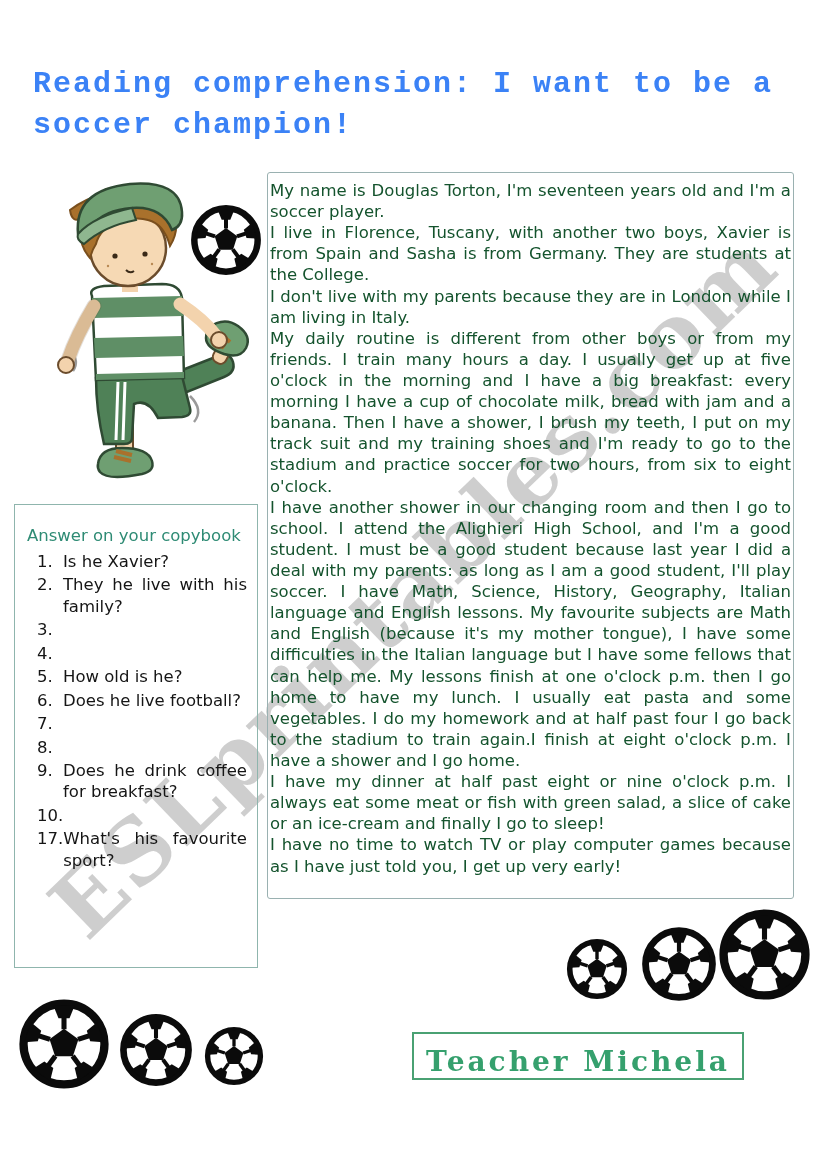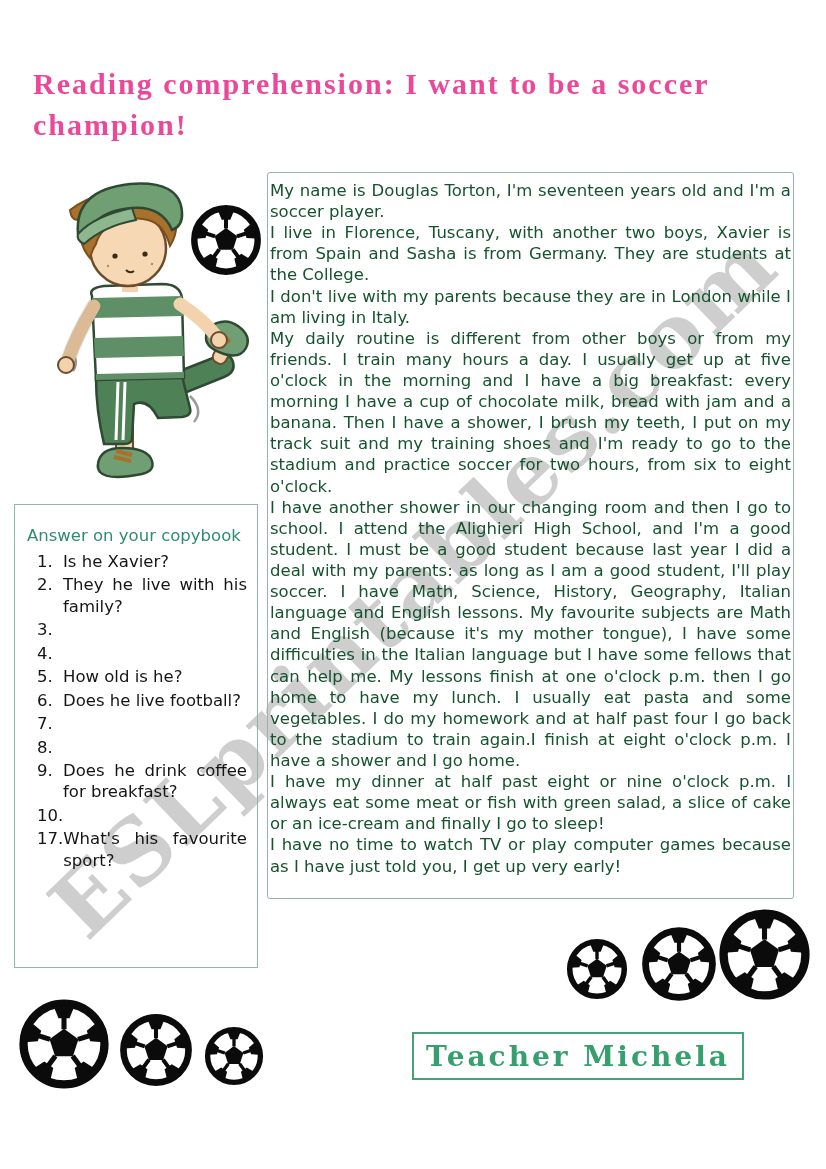--- a/index.html
+++ b/index.html
@@ -3,22 +3,22 @@
 <meta charset="utf-8">
 <style>
   html,body{margin:0;padding:0;background:#ffffff;}
   #page{
     position:relative;width:826px;height:1169px;background:#ffffff;
     font-family:"DejaVu Sans",sans-serif;overflow:hidden;
   }
   
   .title{
     position:absolute;left:33px;top:64px;width:750px;z-index:2;
-    font-family:Liberation Serif, serif;font-weight:bold;
-    font-size:30px;line-height:1.35;letter-spacing:2px;color:#ec4899;
+    font-family:Liberation Mono, monospace;font-weight:bold;
+    font-size:30px;line-height:1.35;letter-spacing:2px;color:#3b82f6;
   }
   
   .watermark{
     position:absolute;left:50%;top:585px;z-index:1;
     transform:translate(-50%,-50%) rotate(-44deg);
     font-family:"DejaVu Serif",serif;font-weight:bold;
     font-size:88px;letter-spacing:2px;color:#8c8c8c;opacity:.42;
     white-space:nowrap;pointer-events:none;
   }
   
@@ -39,21 +39,21 @@
   .q-row{display:flex;margin:0 0 2px 12px;line-height:1.3;}
   .q-num{flex:0 0 26px;text-align:left;}
   .q-text{flex:1;text-align:justify;}
   
   .boy-wrap{position:absolute;left:12px;top:146px;width:256px;height:338px;z-index:2;}
   
   .ball{position:absolute;z-index:2;}
   
   .teacher{
     position:absolute;left:412px;top:1032px;width:328px;height:44px;z-index:2;
-    border:2px solid #4aa173;display:flex;align-items:center;justify-content:center;
+    border:2px solid #4aa173;display:flex;align-items:flex-end;justify-content:center;
     font-family:"DejaVu Serif",serif;font-weight:bold;font-size:28px;
     letter-spacing:3px;color:#35a06d;
   }
   svg{display:block;}
 </style>
 </head>
 <body>
 
 <div id="page">
 

